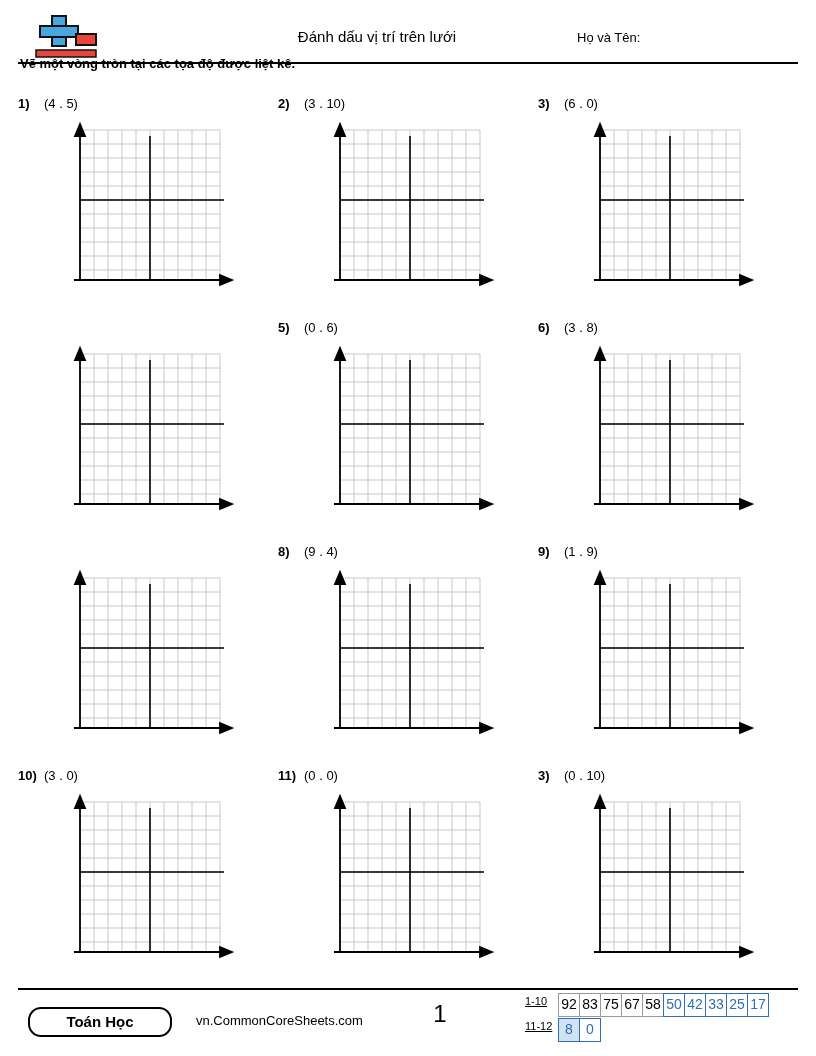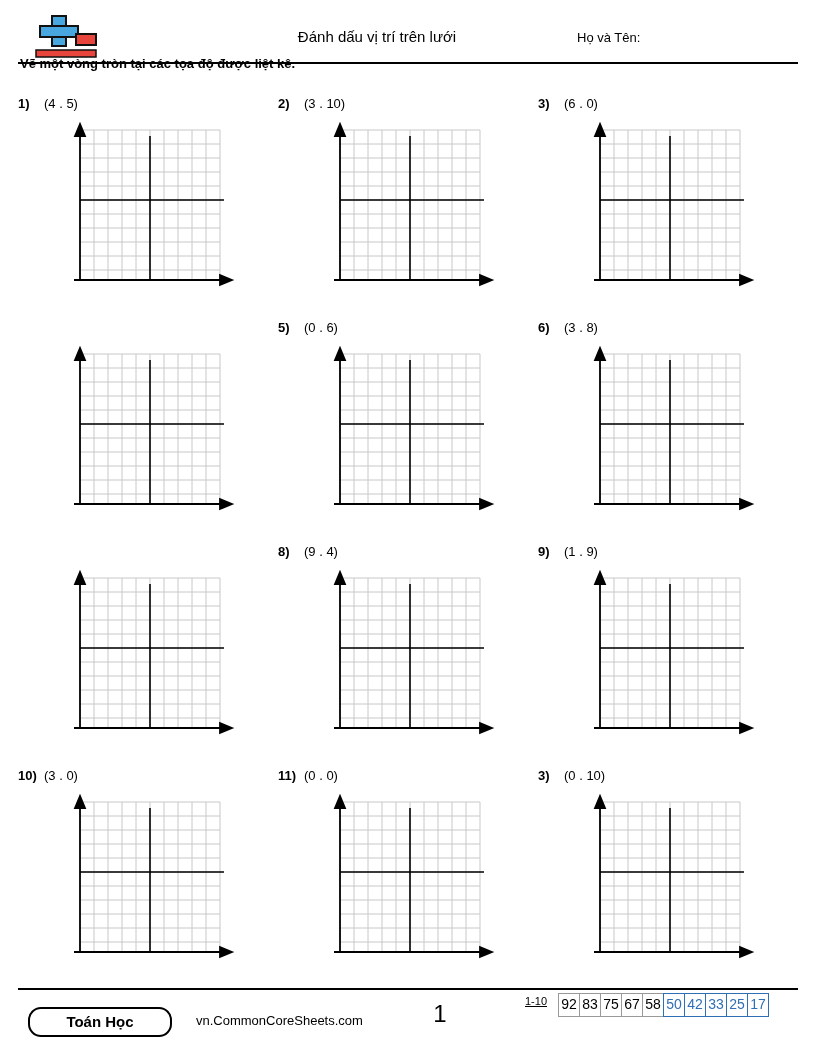--- a/index.html
+++ b/index.html
@@ -765,13 +765,18 @@
     <div class="score-cell">83</div>
     <div class="score-cell">75</div>
     <div class="score-cell">67</div>
     <div class="score-cell">58</div>
     <div class="score-cell hl">50</div>
     <div class="score-cell hl">42</div>
     <div class="score-cell hl">33</div>
     <div class="score-cell hl">25</div>
     <div class="score-cell hl">17</div>
   </div>
+  <div class="score-row">
+    <div class="score-label">11-12</div>
+    <div class="score-cell fill">8</div>
+    <div class="score-cell hl">0</div>
+  </div>
 </div>
 
 </body></html>

